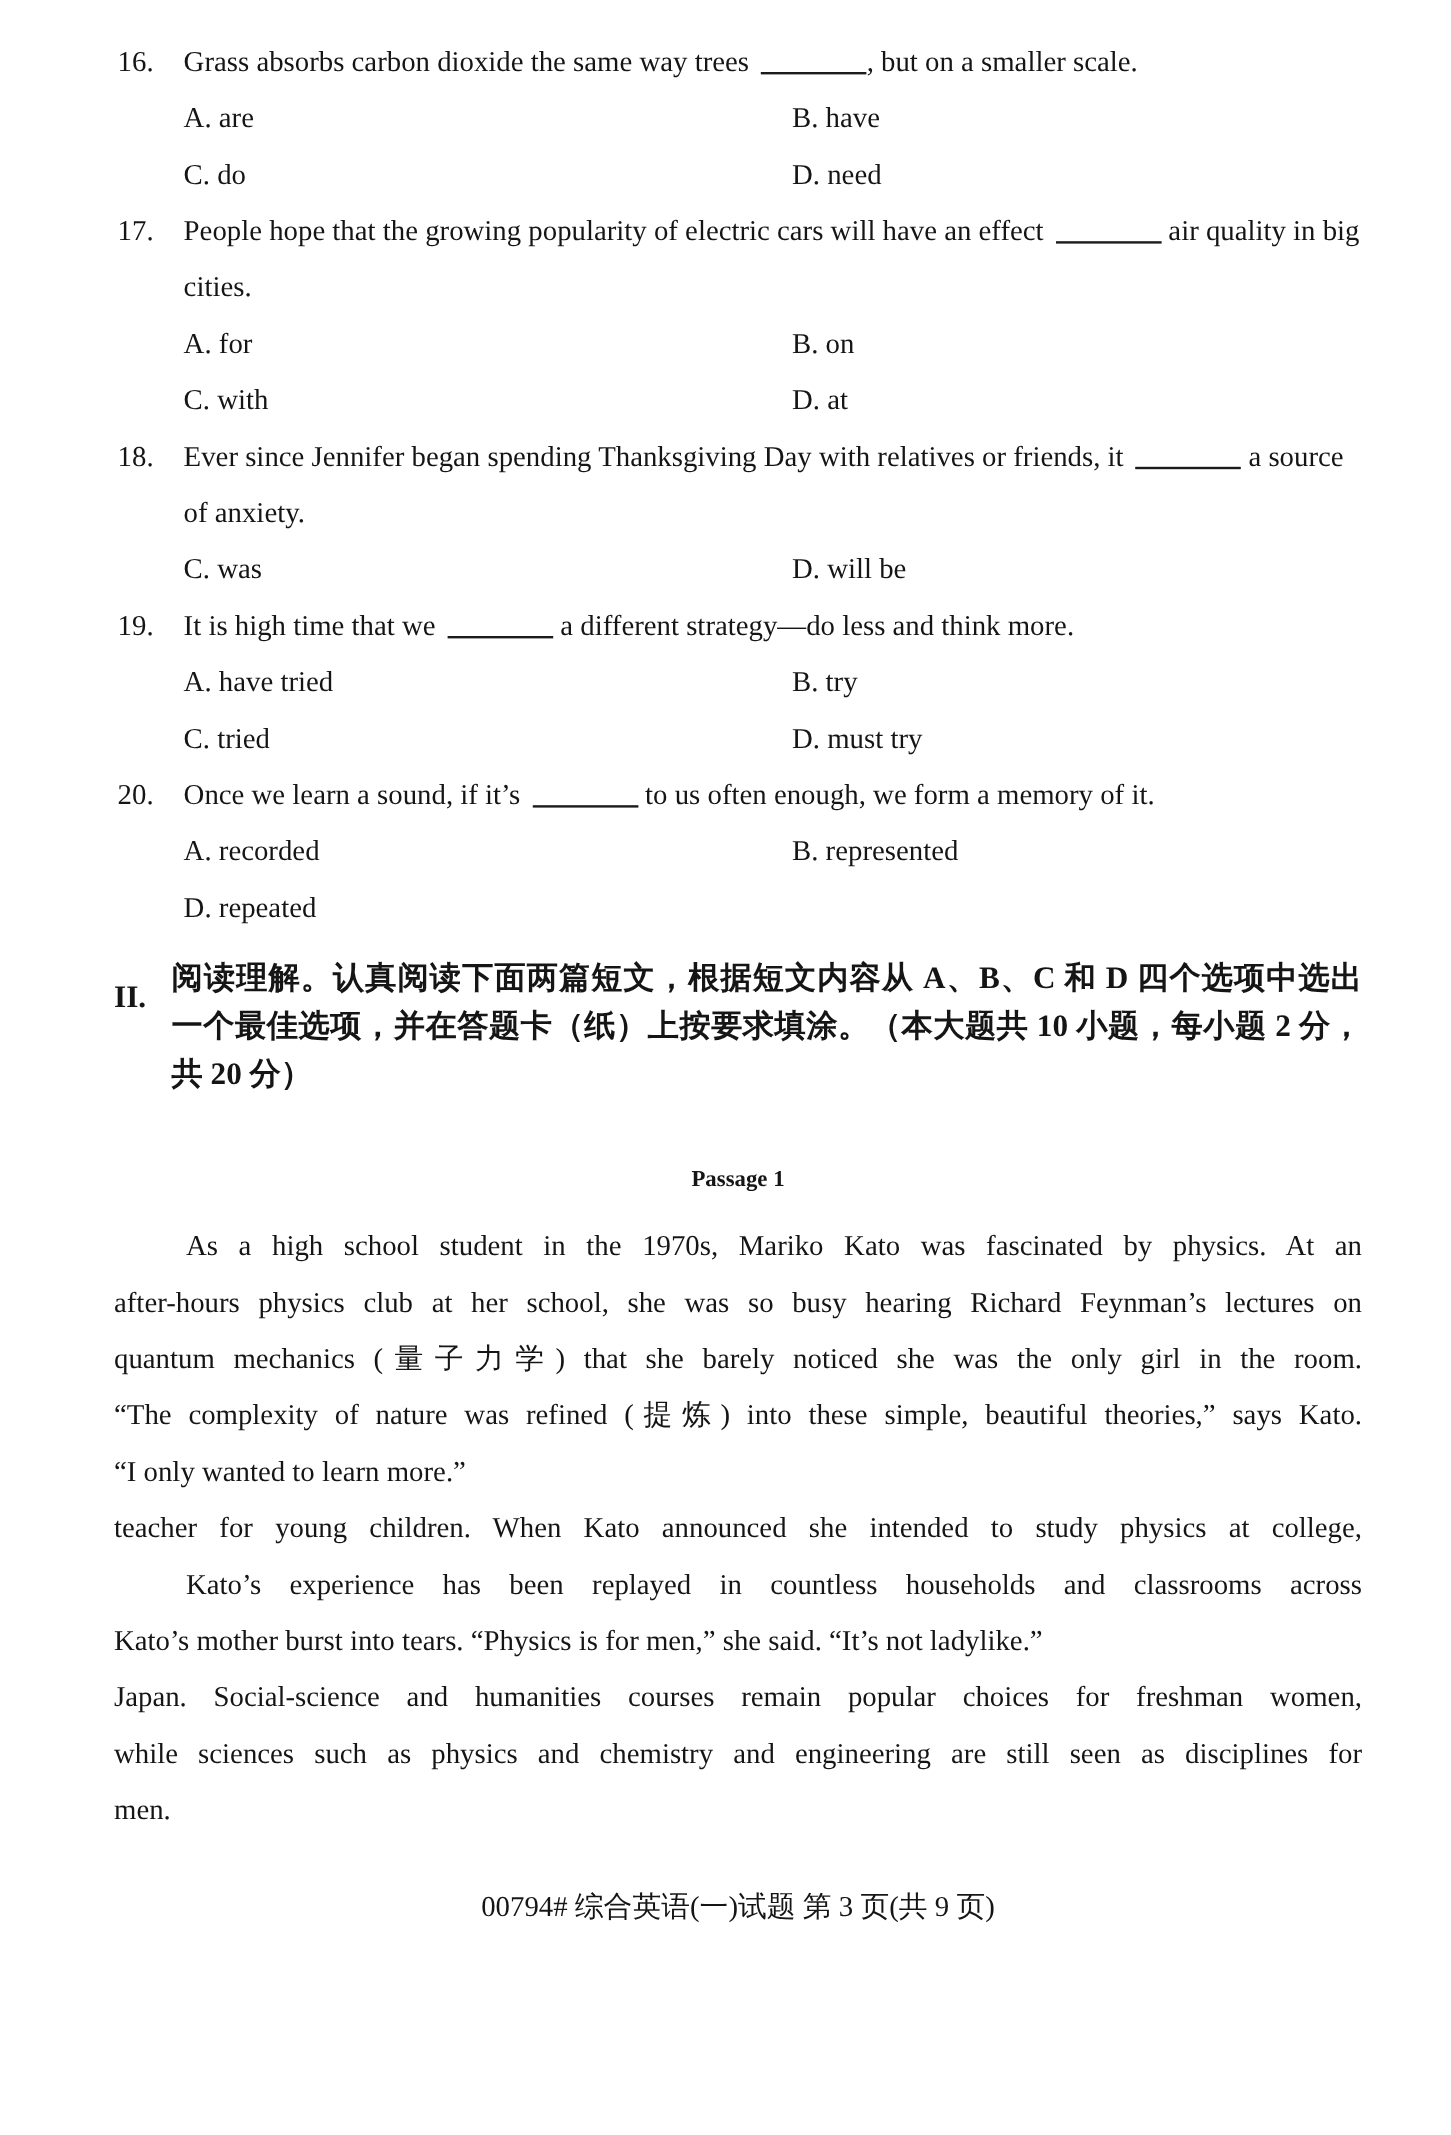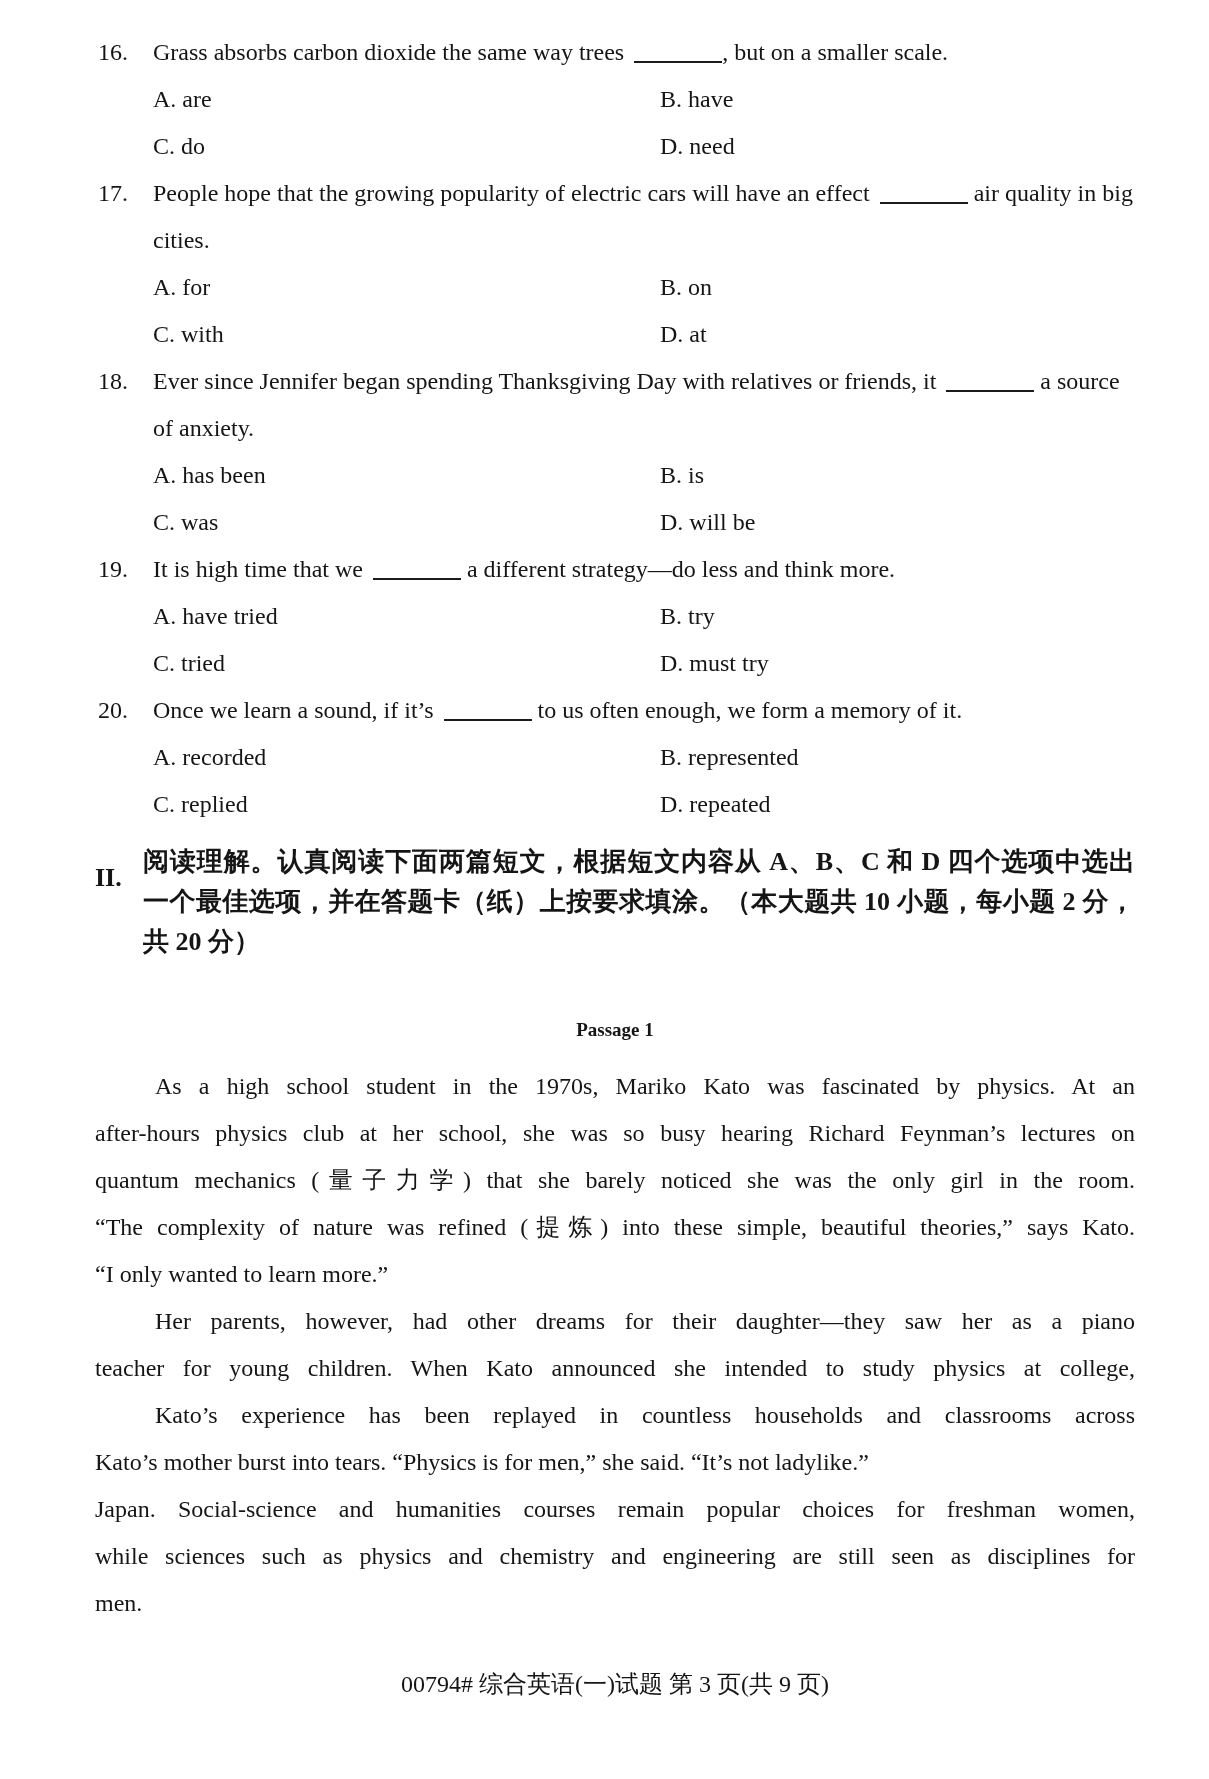--- a/index.html
+++ b/index.html
@@ -105,24 +105,20 @@
     <div class="opt-row">
       <div class="opt first"><span>C.</span> <span>with</span></div>
       <div class="opt"><span>D.</span> <span>at</span></div>
     </div>
   </div>
 
   <div class="question">
     <span class="qnum">18.</span>
     <div class="qtext"><span>Ever since Jennifer began spending Thanksgiving Day with relatives or friends, it</span><span class="blank"></span><span> a source of anxiety.</span></div>
     <div class="opt-row">
-      <div class="opt first"><span>A.</span> <span>has been</span></div>
-      <div class="opt"><span>B.</span> <span>is</span></div>
-    </div>
-    <div class="opt-row">
       <div class="opt first"><span>C.</span> <span>was</span></div>
       <div class="opt"><span>D.</span> <span>will be</span></div>
     </div>
   </div>
 
   <div class="question">
     <span class="qnum">19.</span>
     <div class="qtext"><span>It is high time that we</span><span class="blank"></span><span> a different strategy—do less and think more.</span></div>
     <div class="opt-row">
       <div class="opt first"><span>A.</span> <span>have tried</span></div>
@@ -135,42 +131,40 @@
   </div>
 
   <div class="question">
     <span class="qnum">20.</span>
     <div class="qtext"><span>Once we learn a sound, if it’s</span><span class="blank"></span><span> to us often enough, we form a memory of it.</span></div>
     <div class="opt-row">
       <div class="opt first"><span>A.</span> <span>recorded</span></div>
       <div class="opt"><span>B.</span> <span>represented</span></div>
     </div>
     <div class="opt-row">
-      <div class="opt first"><span>C.</span> <span>replied</span></div>
       <div class="opt"><span>D.</span> <span>repeated</span></div>
     </div>
   </div>
 
   <div class="sec2">
     <span class="secnum">II.</span>
     <div class="sec2line just">阅读理解。认真阅读下面两篇短文，根据短文内容从 A、B、C 和 D 四个选项中选出</div>
     <div class="sec2line just">一个最佳选项，并在答题卡（纸）上按要求填涂。（本大题共 10 小题，每小题 2 分，</div>
     <div class="sec2line">共 20 分）</div>
   </div>
 
   <div class="ptitle">Passage 1</div>
 
   <div class="passage">
     <div class="pline indent just">As a high school student in the 1970s, Mariko Kato was fascinated by physics. At an</div>
     <div class="pline just">after-hours physics club at her school, she was so busy hearing Richard Feynman’s lectures on</div>
     <div class="pline just">quantum mechanics (量子力学) that she barely noticed she was the only girl in the room.</div>
     <div class="pline just">“The complexity of nature was refined (提炼) into these simple, beautiful theories,” says Kato.</div>
     <div class="pline">“I only wanted to learn more.”</div>
 
-    <div class="pline indent just">Her parents, however, had other dreams for their daughter—they saw her as a piano</div>
     <div class="pline just">teacher for young children. When Kato announced she intended to study physics at college,</div>
     <div class="pline indent just">Kato’s experience has been replayed in countless households and classrooms across</div>
 
     <div class="pline">Kato’s mother burst into tears. “Physics is for men,” she said. “It’s not ladylike.”</div>
     <div class="pline just">Japan. Social-science and humanities courses remain popular choices for freshman women,</div>
     <div class="pline just">while sciences such as physics and chemistry and engineering are still seen as disciplines for</div>
     <div class="pline">men.</div>
   </div>
 
   <div class="footer">00794# 综合英语(一)试题 第 3 页(共 9 页)</div>

